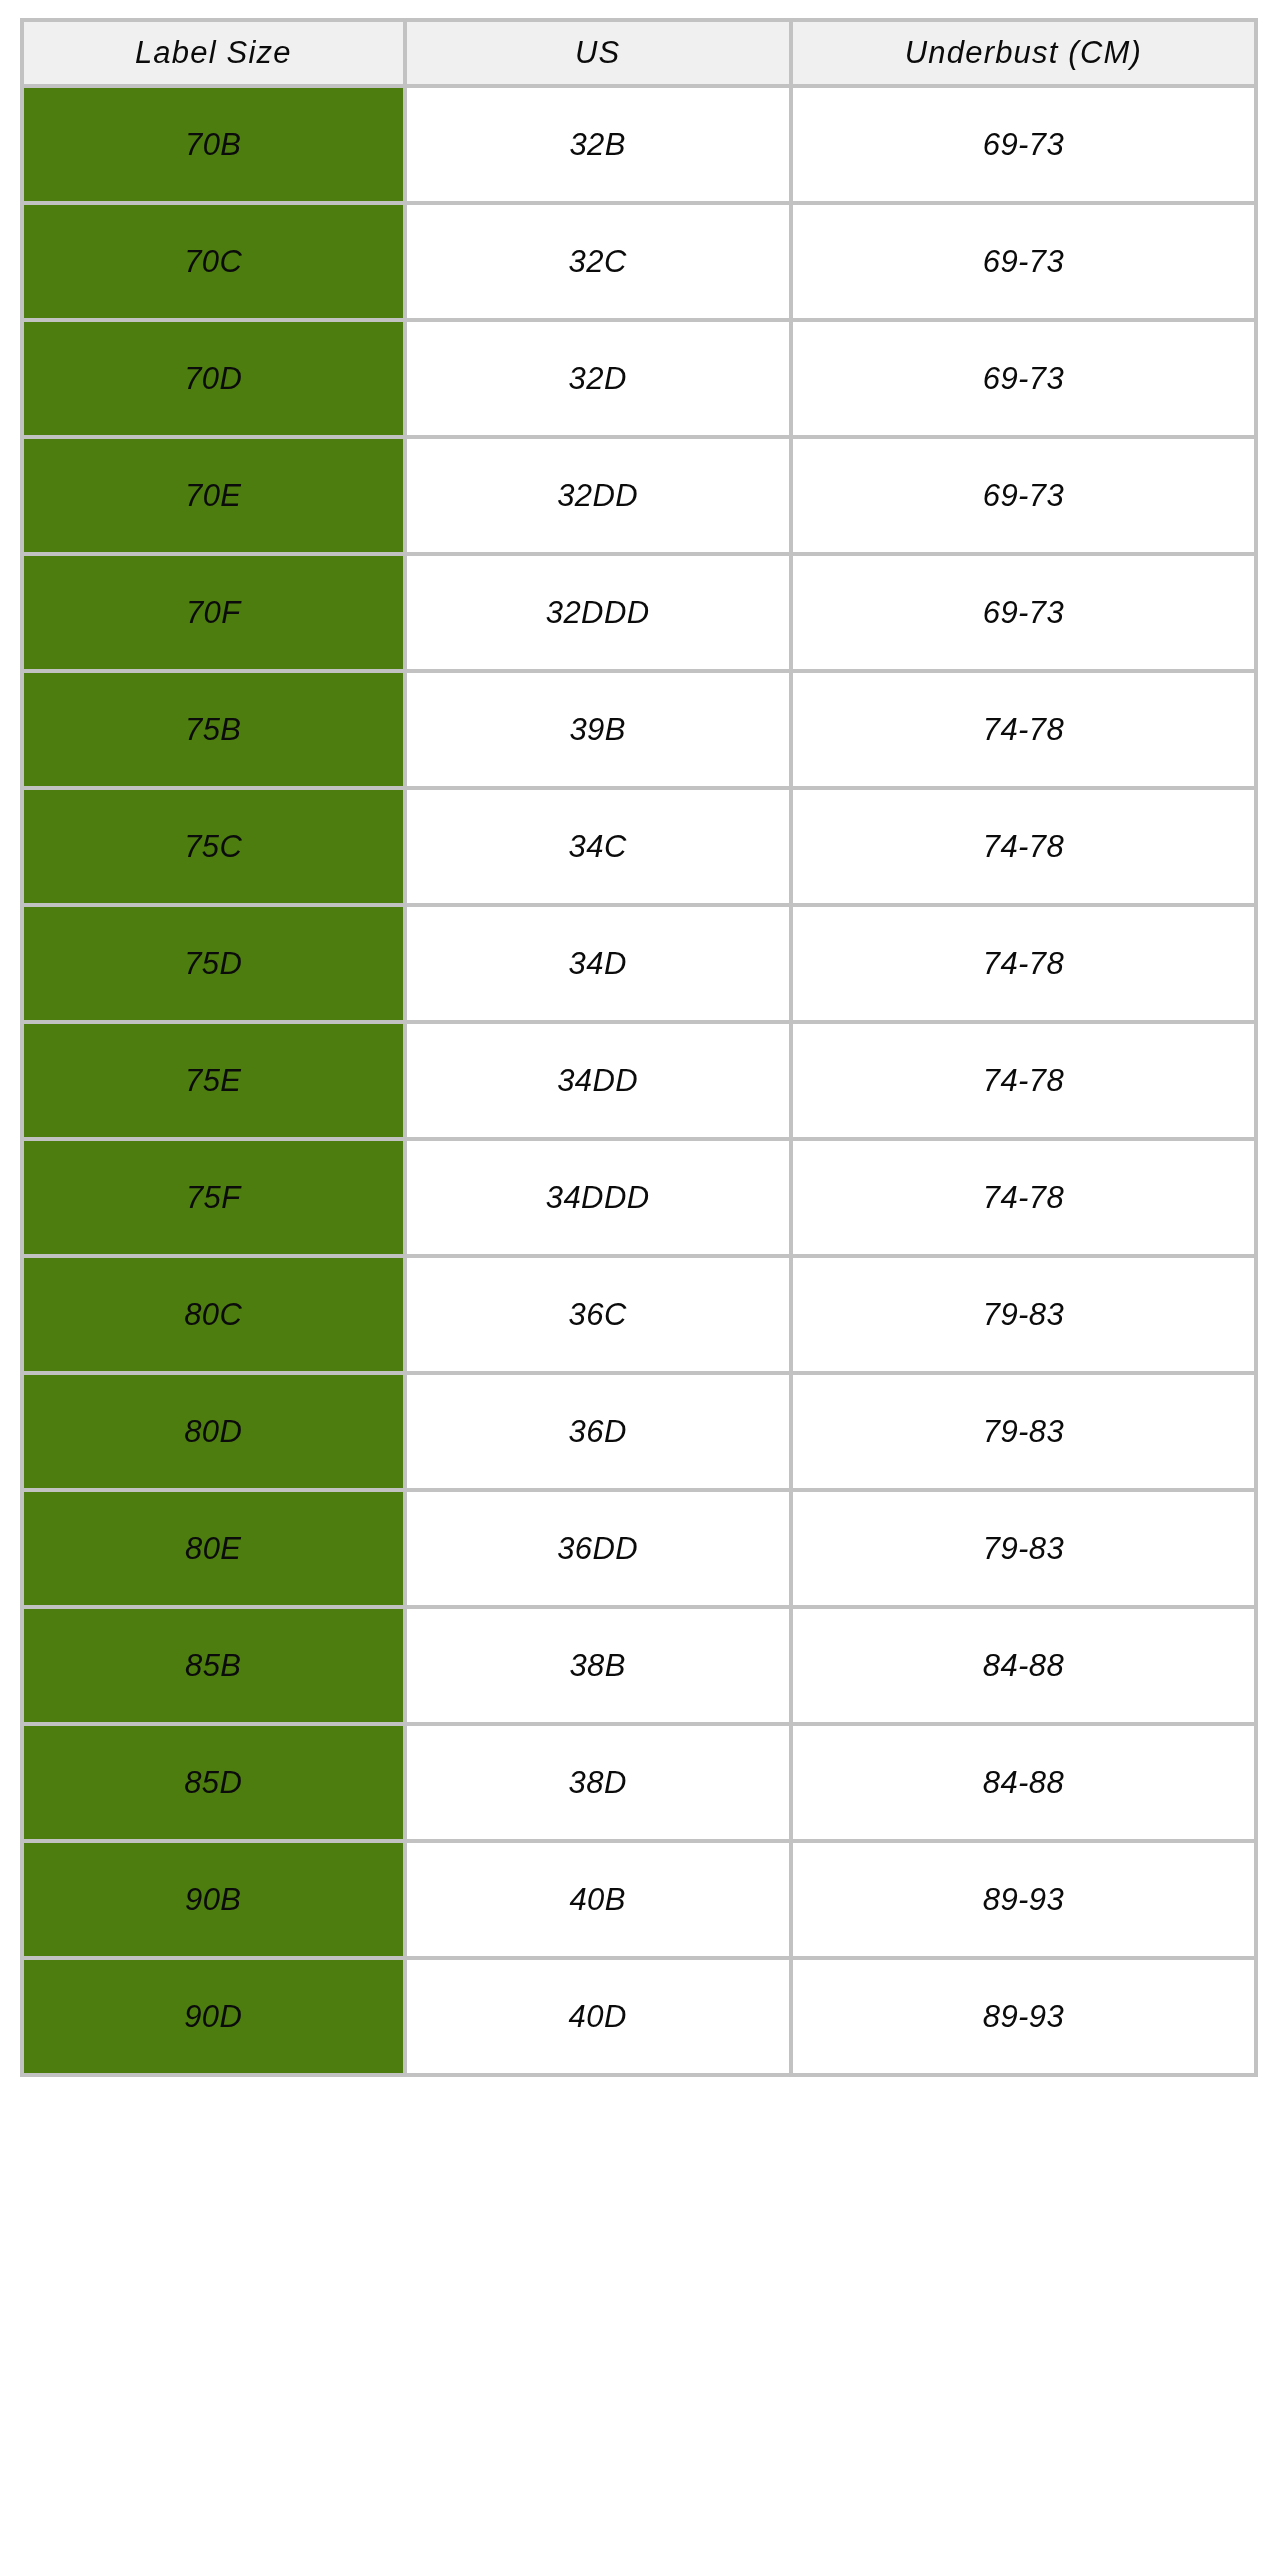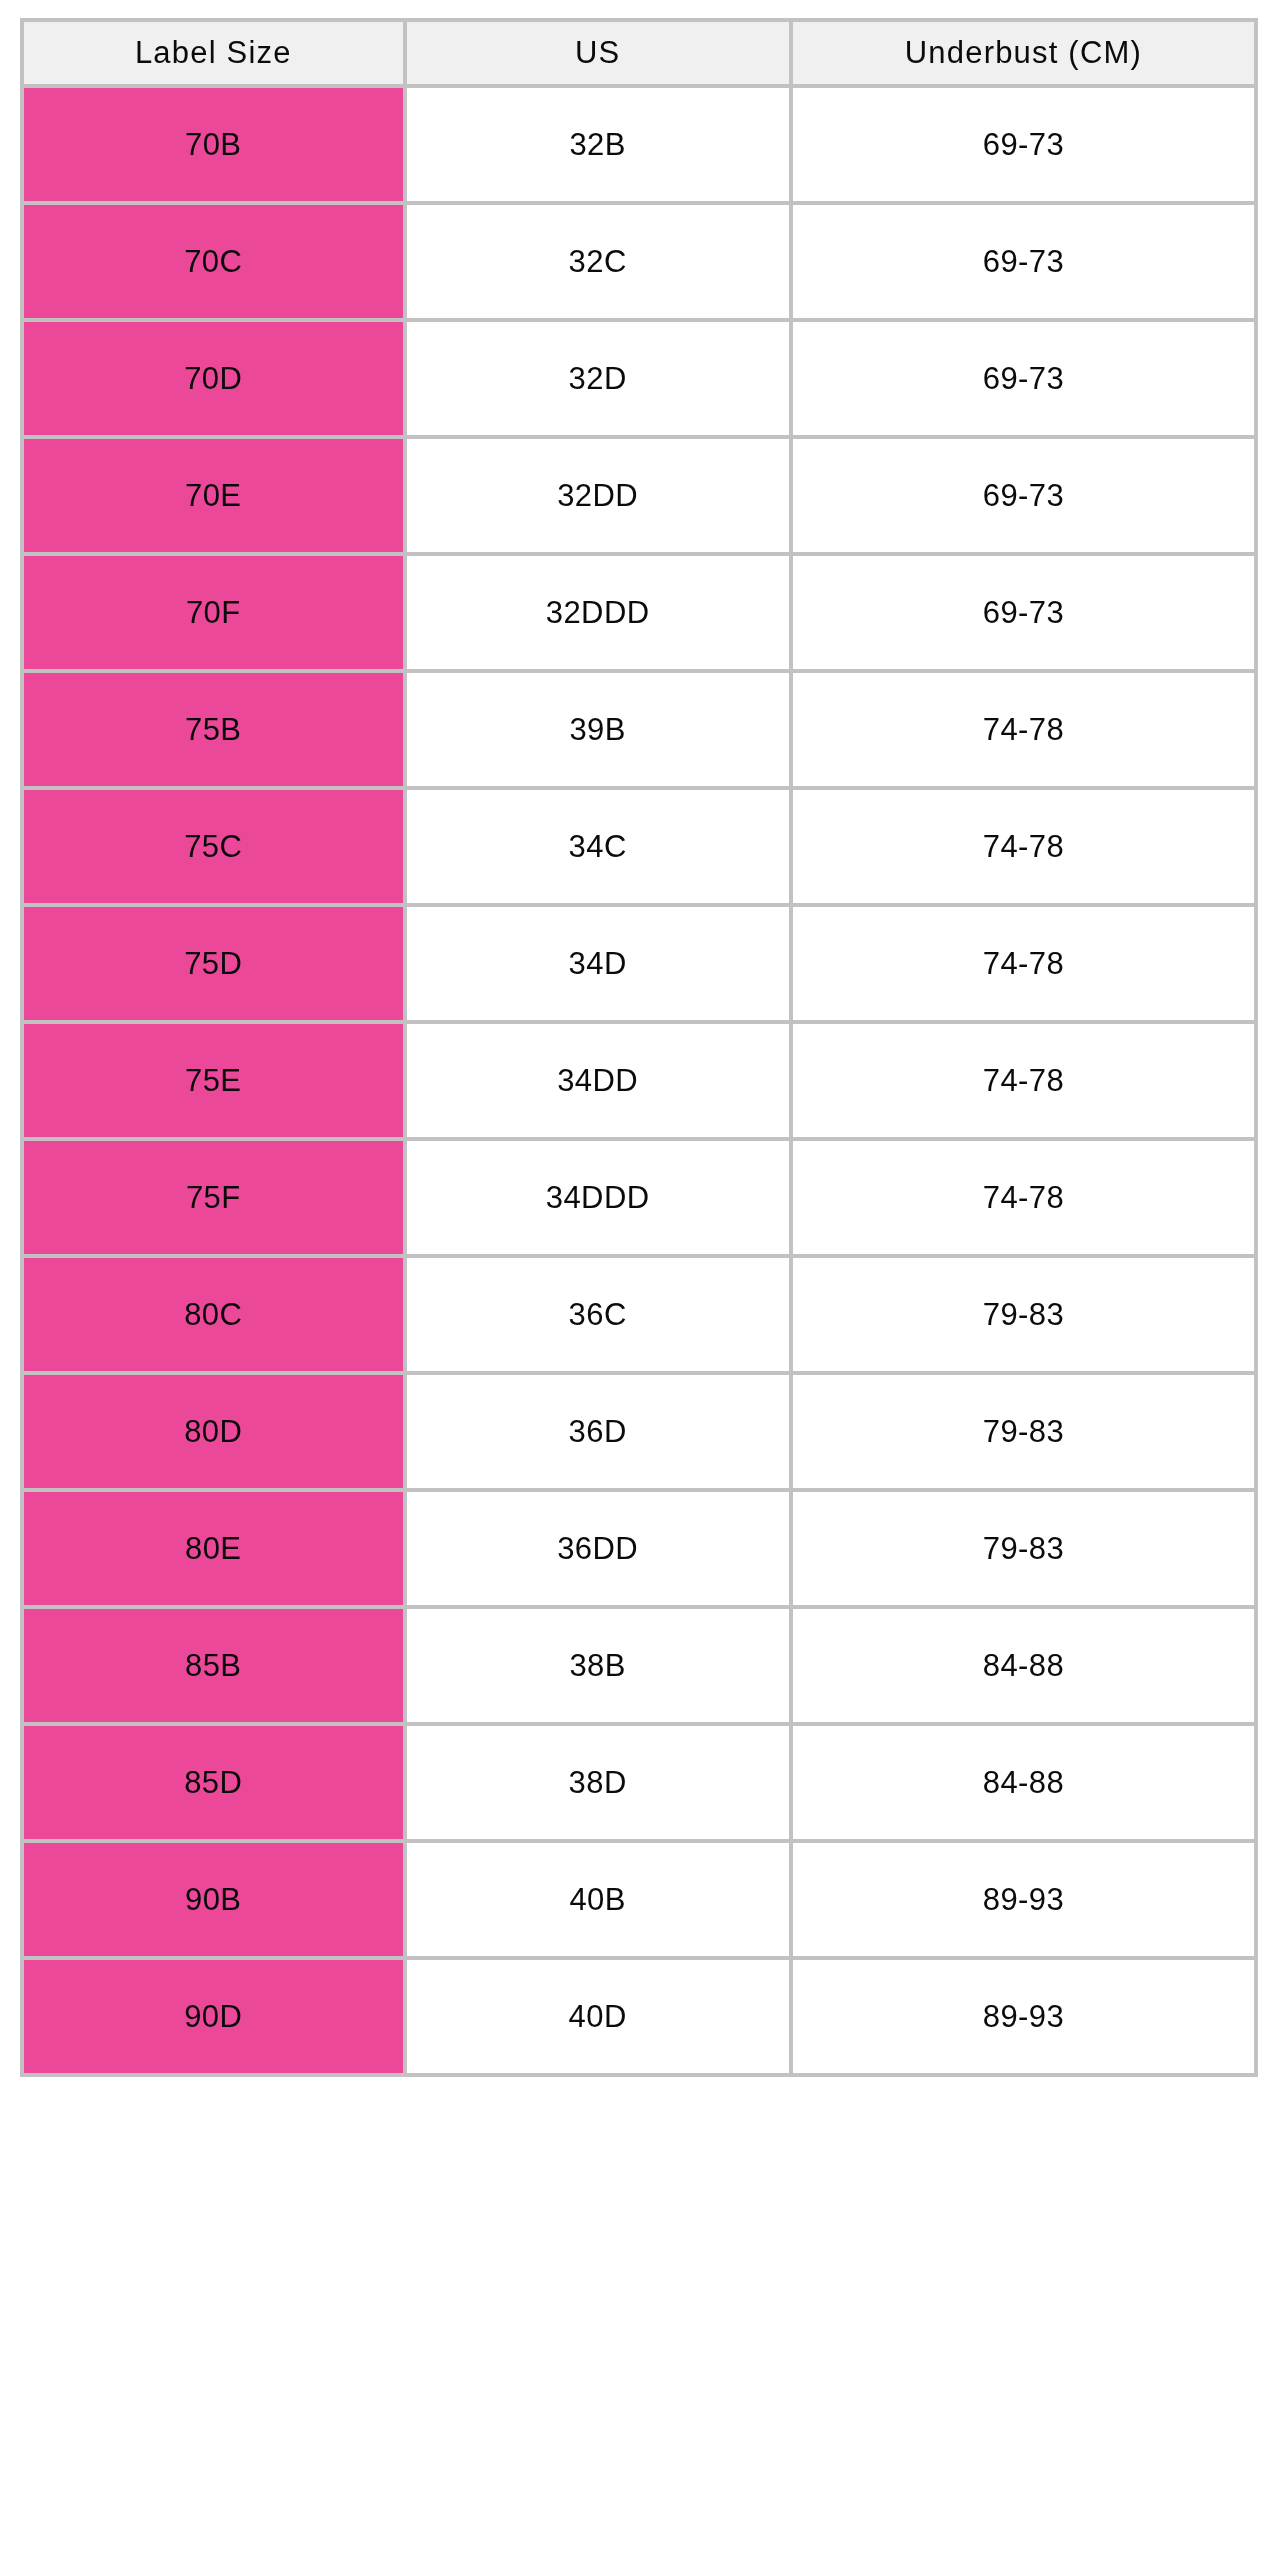--- a/index.html
+++ b/index.html
@@ -13,20 +13,21 @@
     font-family: "Liberation Sans", "DejaVu Sans", sans-serif;
     -webkit-font-smoothing: antialiased;
   }
 
   .page {
     position: relative;
     width: 1280px;
     height: 2560px;
     box-sizing: border-box;
     padding: 18px 22px 25px 20px;
+    font-style: italic;
   }
 
   table.size-table {
     width: 100%;
     border-collapse: collapse;
     table-layout: fixed;
   }
 
   table.size-table col.c-label { width: 31.0%; }
   table.size-table col.c-us    { width: 31.3%; }
@@ -50,21 +51,21 @@
     letter-spacing: 1.2px;
   }
 
   table.size-table tbody td {
     height: 113px;
     background: #ffffff;
     font-size: 31px;
   }
 
   table.size-table tbody td.col-label {
-    background: #ec4899;
+    background: #4d7c0f;
   }
 </style>
 </head>
 <body>
 
 <div class="page">
 
   <table class="size-table">
     <colgroup>
       <col class="c-label">

